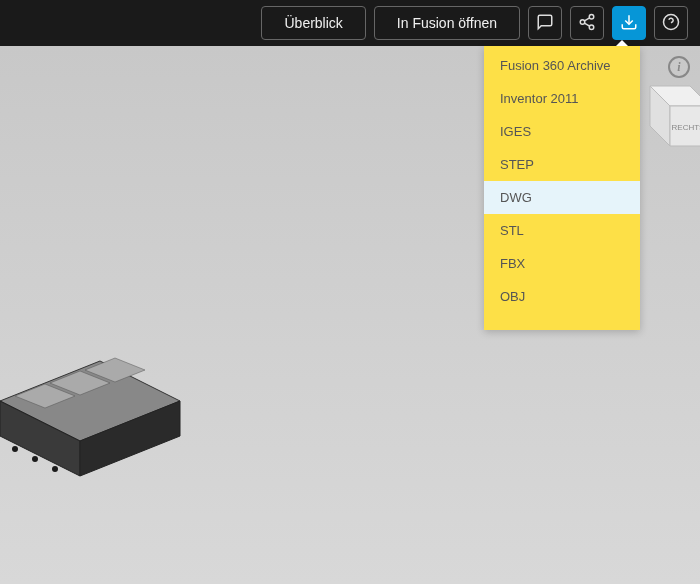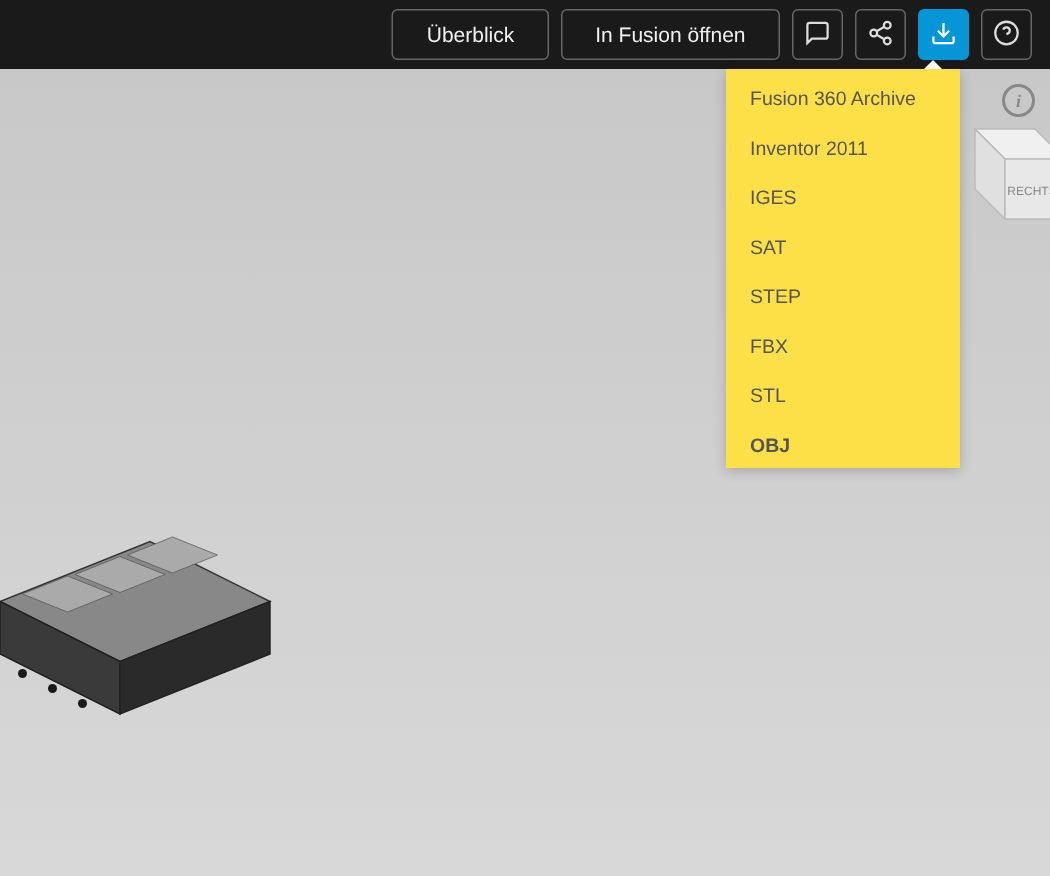--- a/index.html
+++ b/index.html
@@ -117,22 +117,21 @@
       color: #555;
       cursor: pointer;
     }
     .dropdown-item.selected {
       background: #e6f4fa;
     }
     .dropdown-item:first-child {
       padding-top: 12px;
     }
     .dropdown-item:last-child {
-      padding-bottom: 8px;
-      font-weight: bold;
+      padding-bottom: 26px;
     }
   </style>
 </head>
 <body>
 
 <div class="toolbar">
   <button class="btn btn-text">
     <span>Überblick</span>
   </button>
   <button class="btn btn-text">
@@ -204,18 +203,18 @@
     </svg>
   </div>
 </div>
 
 <div class="info-icon">i</div>
 
 <div class="dropdown" id="dropdown-container">
 <div class="dropdown-item">Fusion 360 Archive</div>
     <div class="dropdown-item">Inventor 2011</div>
     <div class="dropdown-item">IGES</div>
-    <div class="dropdown-item">SAT</div>
     <div class="dropdown-item">STEP</div>
+    <div class="dropdown-item selected">DWG</div>
+    <div class="dropdown-item">STL</div>
     <div class="dropdown-item">FBX</div>
-    <div class="dropdown-item">STL</div>
     <div class="dropdown-item">OBJ</div>
   </div>
 
 </body></html>

